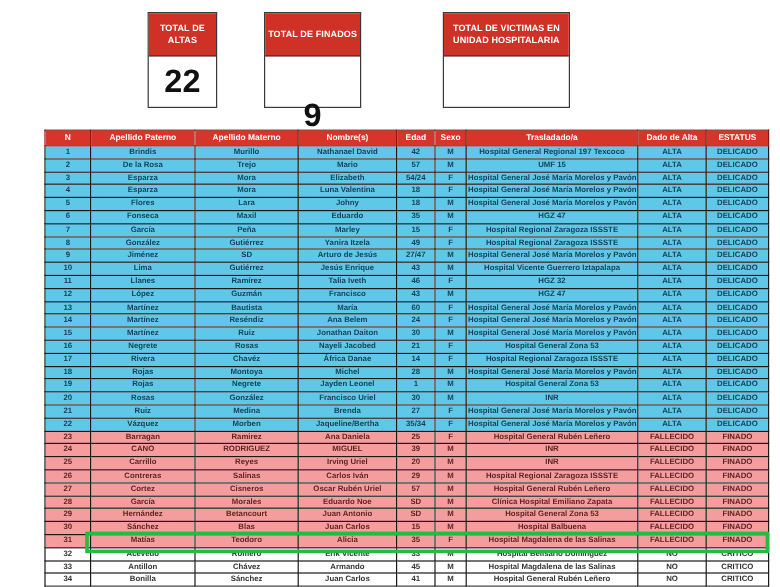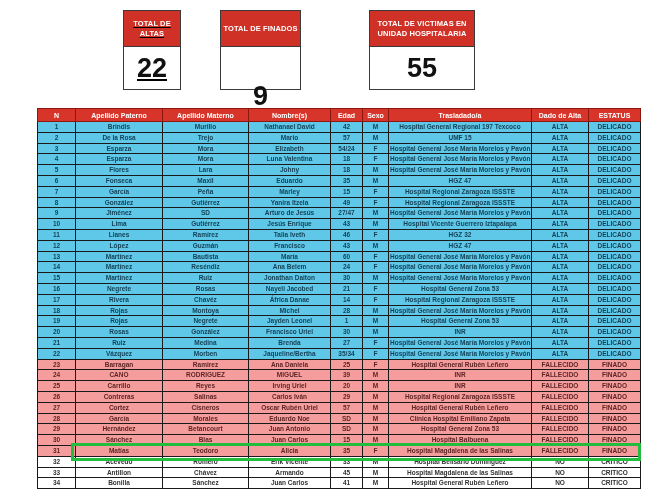--- a/index.html
+++ b/index.html
@@ -15,21 +15,21 @@
   .box-header{
     background:#d03127;color:#ffffff;font-weight:bold;font-size:7.5px;
     line-height:1.25;display:flex;align-items:center;justify-content:center;
     text-align:center;flex:0 0 36px;padding:0 2px;box-sizing:border-box;
     border-bottom:1px solid #3a3a3a;letter-spacing:.1px;
   }
   .box-value{
     flex:1;display:flex;align-items:center;justify-content:center;
     font-size:27px;font-weight:bold;color:#111;
   }
-  #box-altas{left:123px;width:58px;text-decoration:underline;}
+  #box-altas{left:123px;width:58px;}
   #box-finados{left:220px;width:81px;gap:34px;}
   #box-victimas{left:345px;width:106px;margin-left:24px;}
   
   table.victims{
     position:absolute;left:37px;top:108px;width:603px;
     border-collapse:collapse;table-layout:fixed;
   }
   table.victims th{
     background:#d8352a;color:#fff;font-size:7px;font-weight:bold;
     height:12px;padding:0 1px;border:1px solid #8c1710;
@@ -56,21 +56,20 @@
 <div class="summary-box" id="box-altas">
   <div class="box-header">TOTAL DE ALTAS</div>
   <div class="box-value">22</div>
 </div>
 <div class="summary-box" id="box-finados">
   <div class="box-header">TOTAL DE FINADOS</div>
   <div class="box-value">9</div>
 </div>
 <div class="summary-box" id="box-victimas">
   <div class="box-header">TOTAL DE VICTIMAS EN UNIDAD HOSPITALARIA</div>
-  <div class="box-value">55</div>
 </div>
 
 <table class="victims">
   <colgroup>
     <col style="width:38px">
       <col style="width:87px">
       <col style="width:86px">
     <col style="width:82px">
       <col style="width:32px">
       <col style="width:26px">

